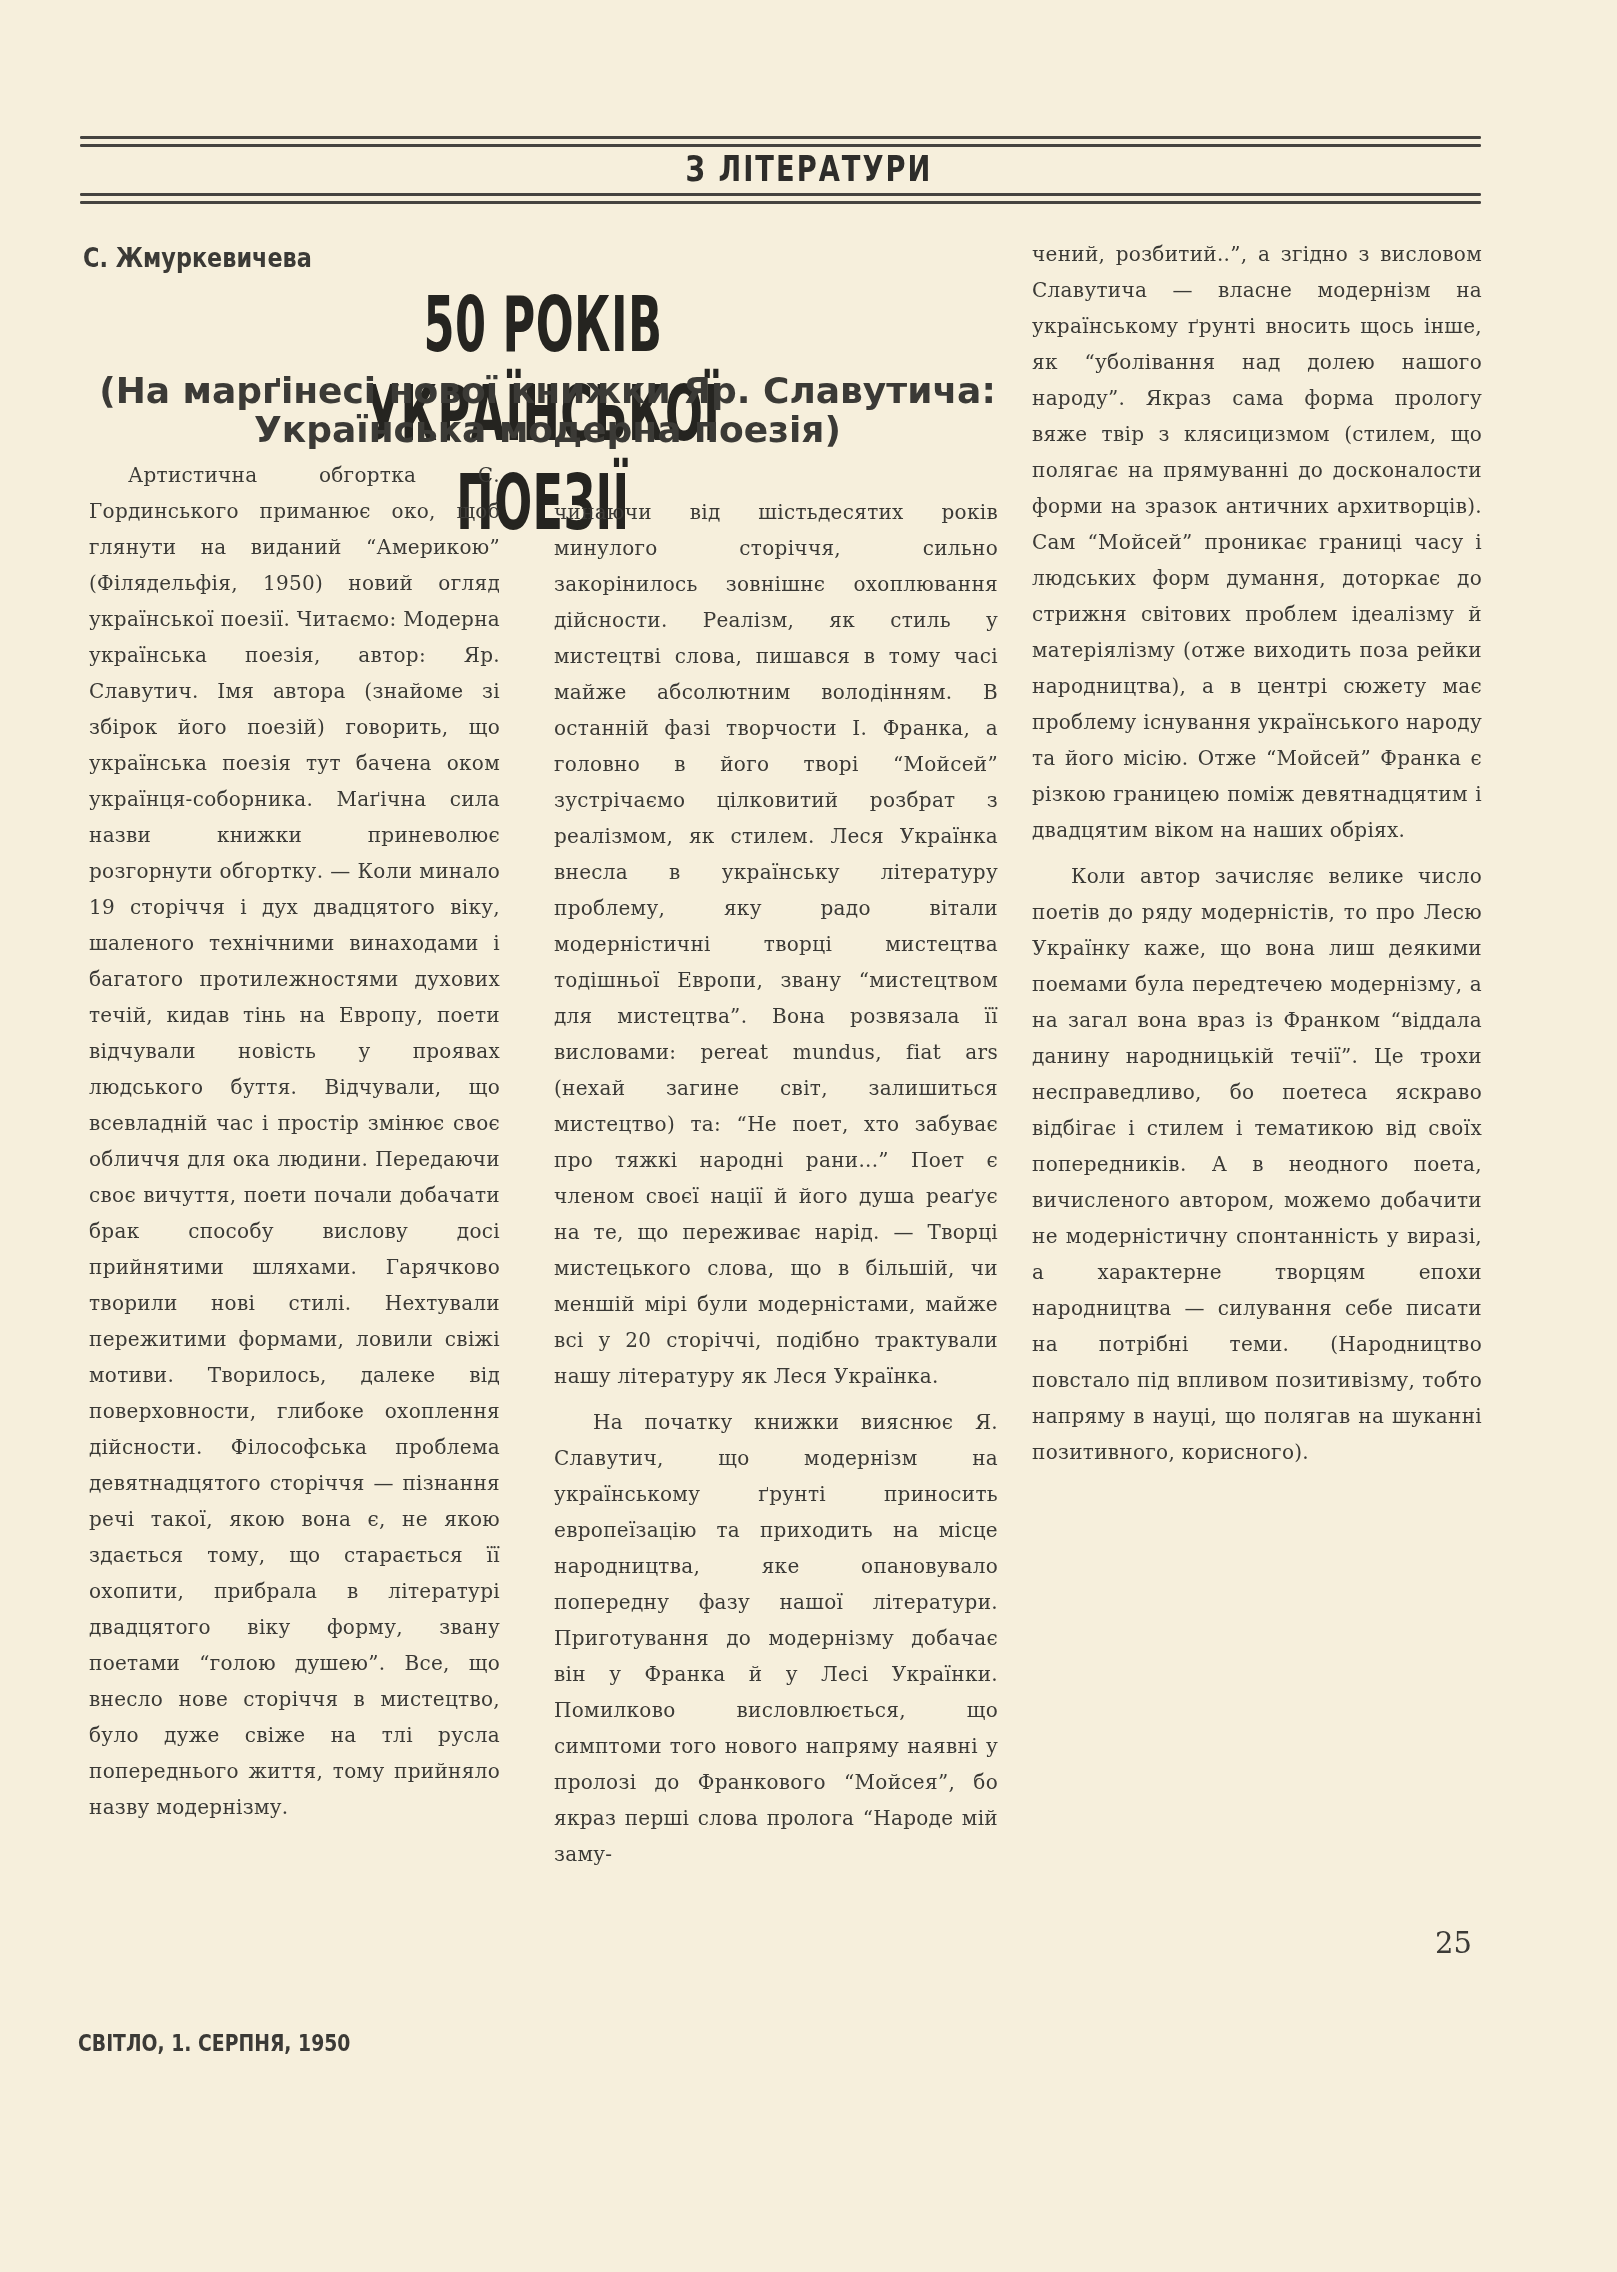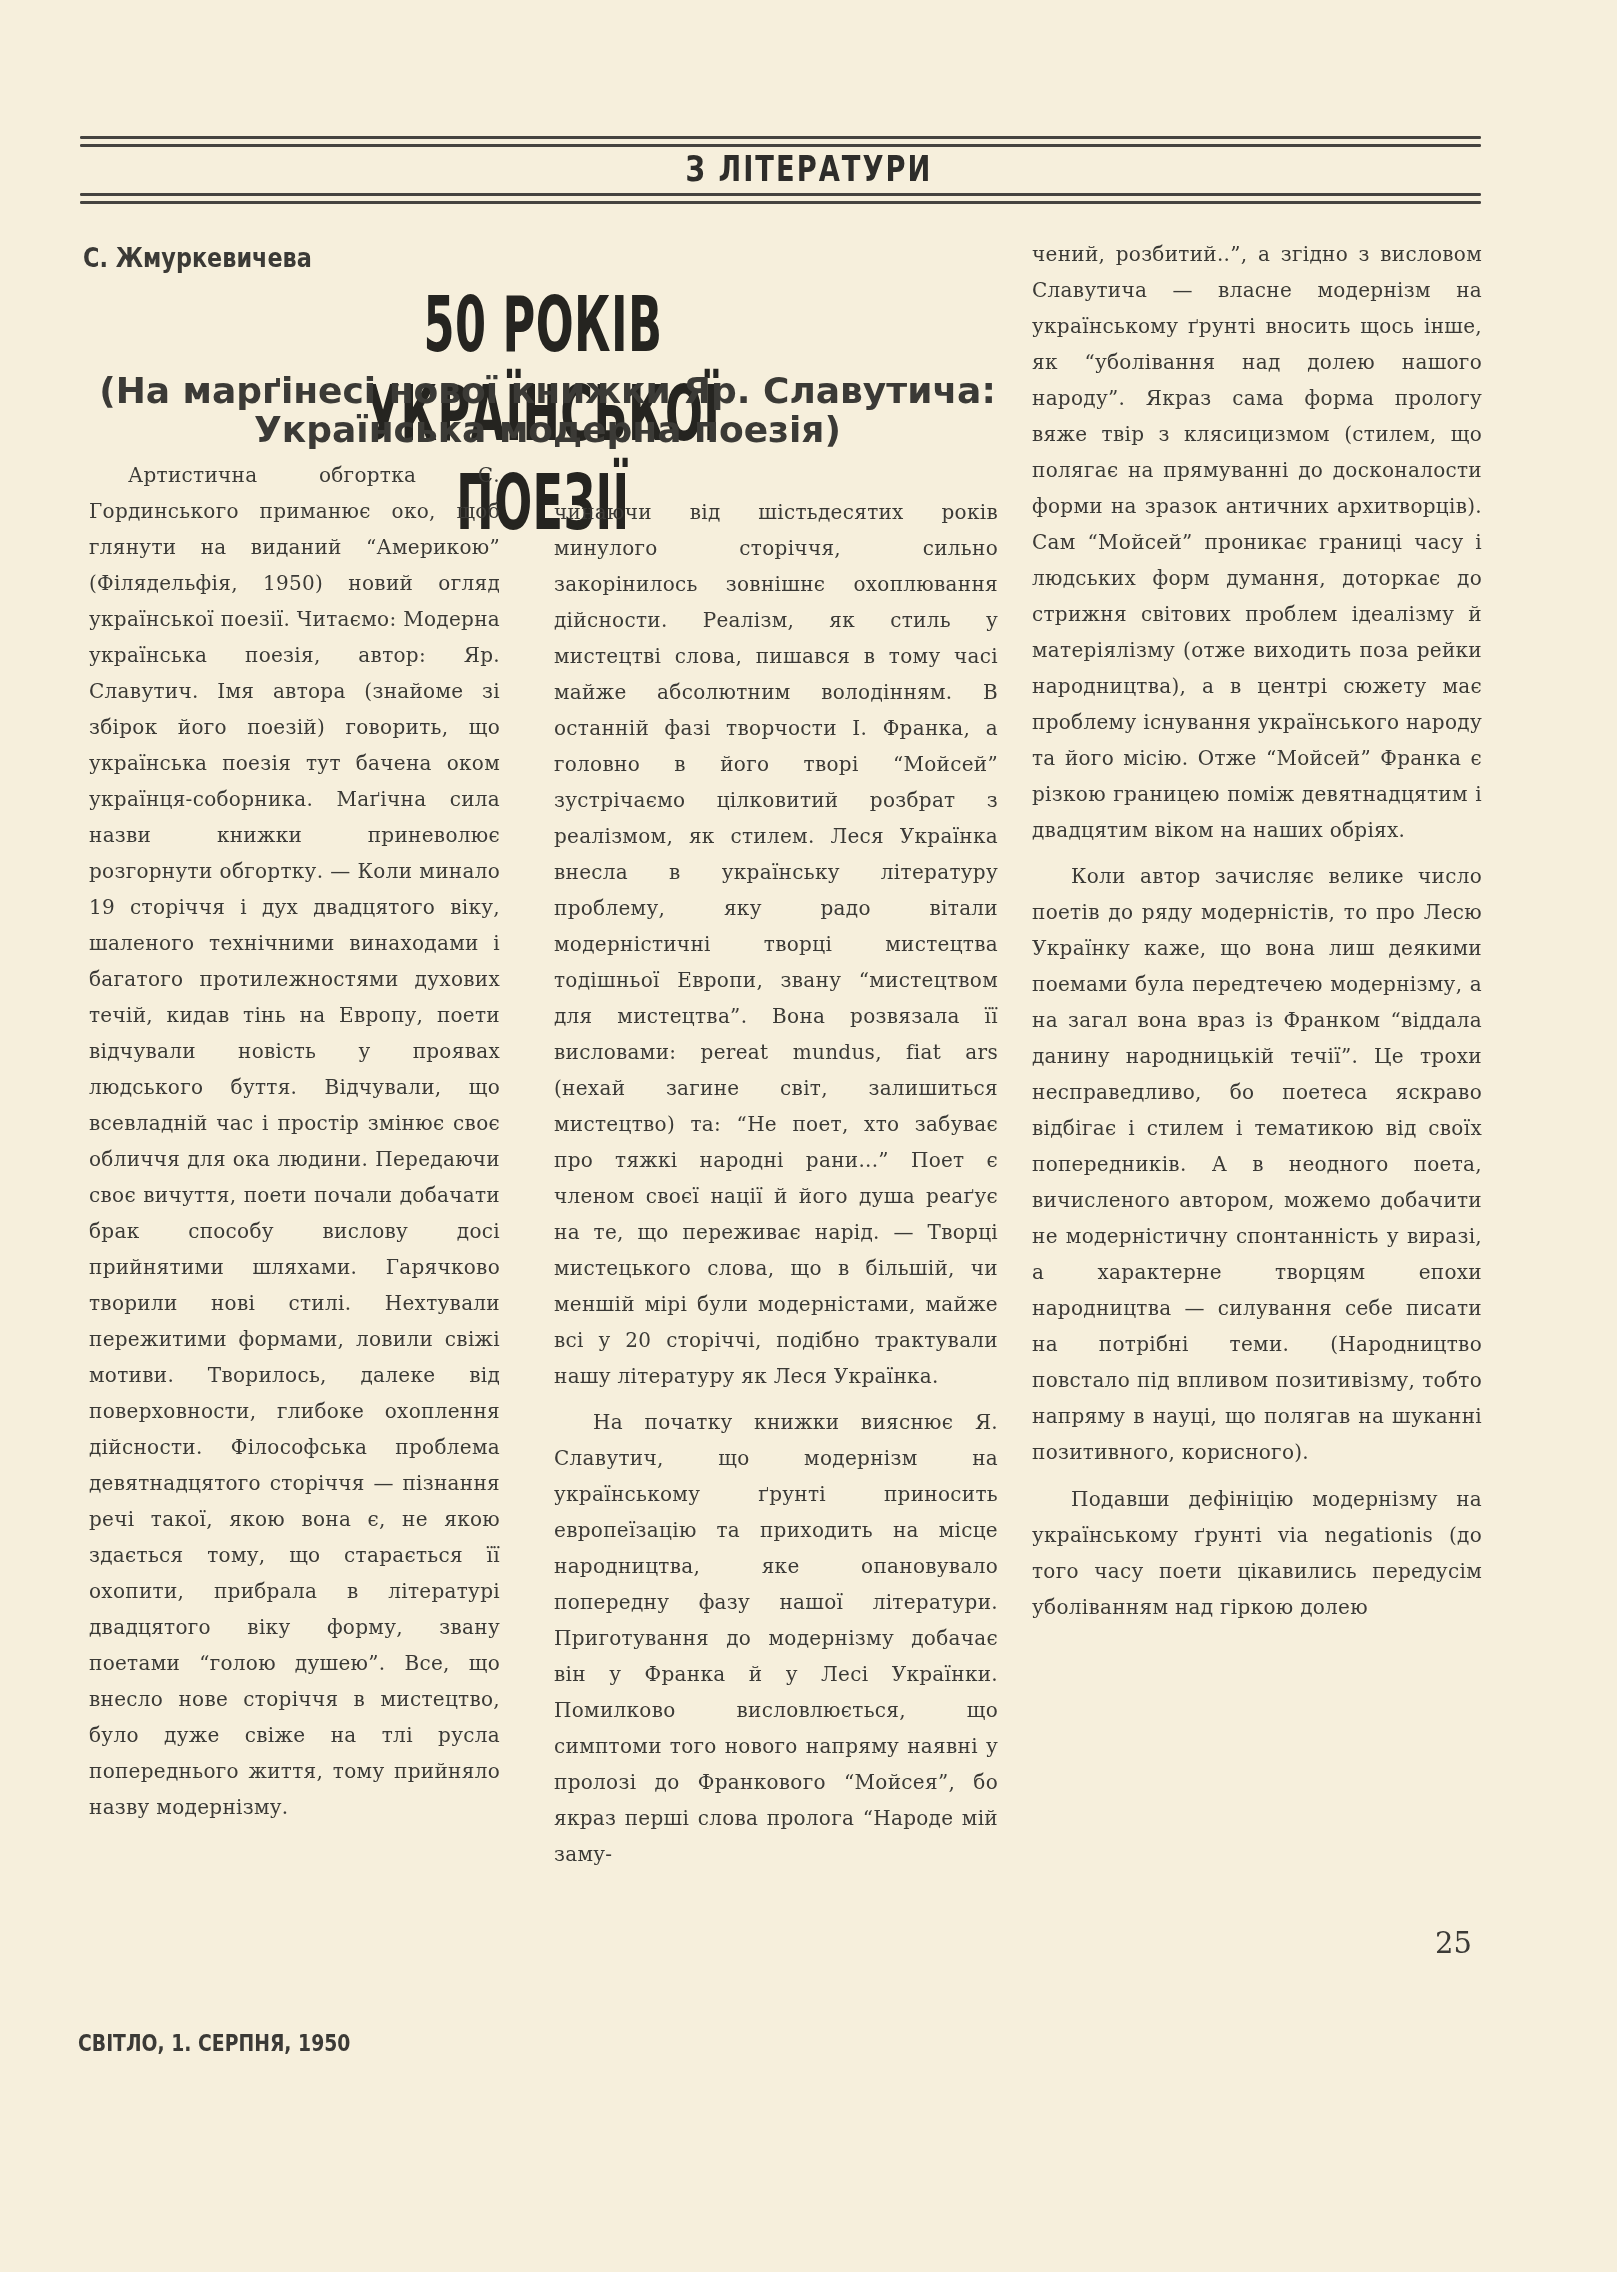--- a/index.html
+++ b/index.html
@@ -78,18 +78,17 @@
 </div>
 
 <div class="col" id="col2">
   <p>чинаючи від шістьдесятих років минулого сторіччя, сильно закорінилось зовнішнє охоплювання дійсности. Реалізм, як стиль у мистецтві слова, пишався в тому часі майже абсолютним володінням. В останній фазі творчости І. Франка, а головно в його творі “Мойсей” зустрічаємо цілковитий розбрат з реалізмом, як стилем. Леся Українка внесла в українську літературу проблему, яку радо вітали модерністичні творці мистецтва тодішньої Европи, звану “мистецтвом для мистецтва”. Вона розвязала її висловами: pereat mundus, fiat ars (нехай загине світ, залишиться мистецтво) та: “Не поет, хто забуває про тяжкі народні рани...” Поет є членом своєї нації й його душа реаґує на те, що переживає нарід. — Творці мистецького слова, що в більшій, чи меншій мірі були модерністами, майже всі у 20 сторіччі, подібно трактували нашу літературу як Леся Українка.</p>
   <p class="indent">На початку книжки вияснює Я. Славутич, що модернізм на українському ґрунті приносить европеїзацію та приходить на місце народництва, яке опановувало попередну фазу нашої літератури. Приготування до модернізму добачає він у Франка й у Лесі Українки. Помилково висловлюється, що симптоми того нового напряму наявні у пролозі до Франкового “Мойсея”, бо якраз перші слова пролога “Народе мій заму-</p>
 </div>
 
 <div class="col" id="col3">
   <p>чений, розбитий..”, а згідно з висловом Славутича — власне модернізм на українському ґрунті вносить щось інше, як “уболівання над долею нашого народу”. Якраз сама форма прологу вяже твір з клясицизмом (стилем, що полягає на прямуванні до досконалости форми на зразок античних архитворців). Сам “Мойсей” проникає границі часу і людських форм думання, доторкає до стрижня світових проблем ідеалізму й матеріялізму (отже виходить поза рейки народництва), а в центрі сюжету має проблему існування українського народу та його місію. Отже “Мойсей” Франка є різкою границею поміж девятнадцятим і двадцятим віком на наших обріях.</p>
   <p class="indent">Коли автор зачисляє велике число поетів до ряду модерністів, то про Лесю Українку каже, що вона лиш деякими поемами була передтечею модернізму, а на загал вона враз із Франком “віддала данину народницькій течії”. Це трохи несправедливо, бо поетеса яскраво відбігає і стилем і тематикою від своїх попередників. А в неодного поета, вичисленого автором, можемо добачити не модерністичну спонтанність у виразі, а характерне творцям епохи народництва — силування себе писати на потрібні теми. (Народництво повстало під впливом позитивізму, тобто напряму в науці, що полягав на шуканні позитивного, корисного).</p>
-  <p class="indent">Подавши дефініцію модернізму на українському ґрунті via negationis (до того часу поети цікавились передусім уболіванням над гіркою долею</p>
 </div>
 
 <div id="footer-left">СВІТЛО, 1. СЕРПНЯ, 1950</div>
 <div id="page-number">25</div>
 
 
 </body></html>

